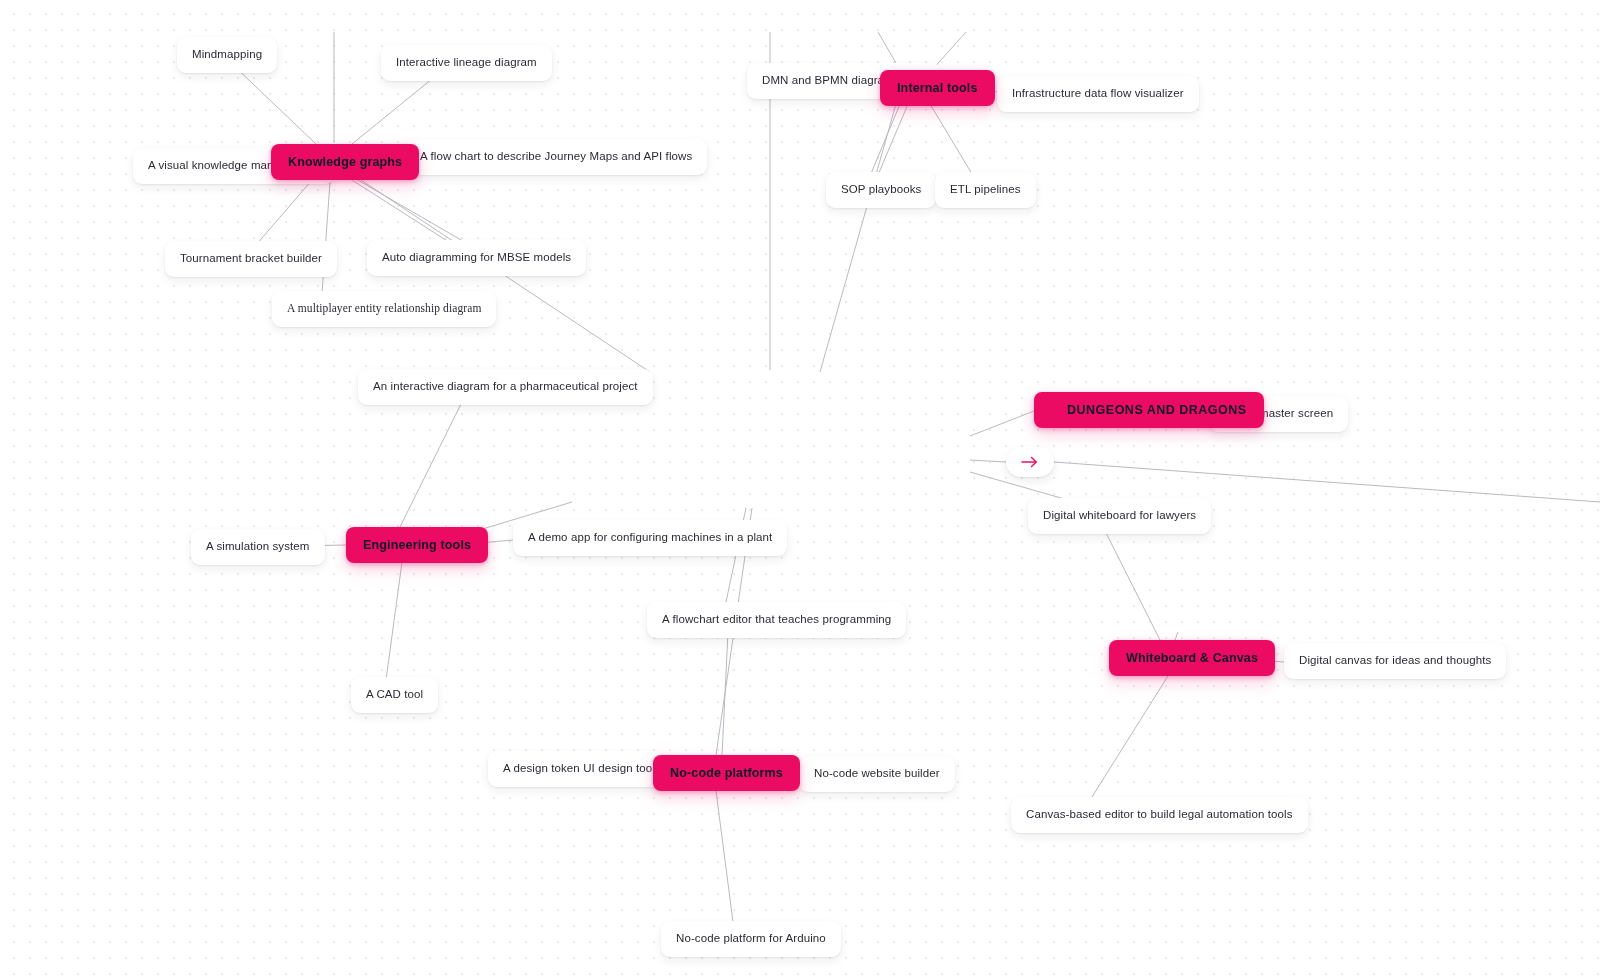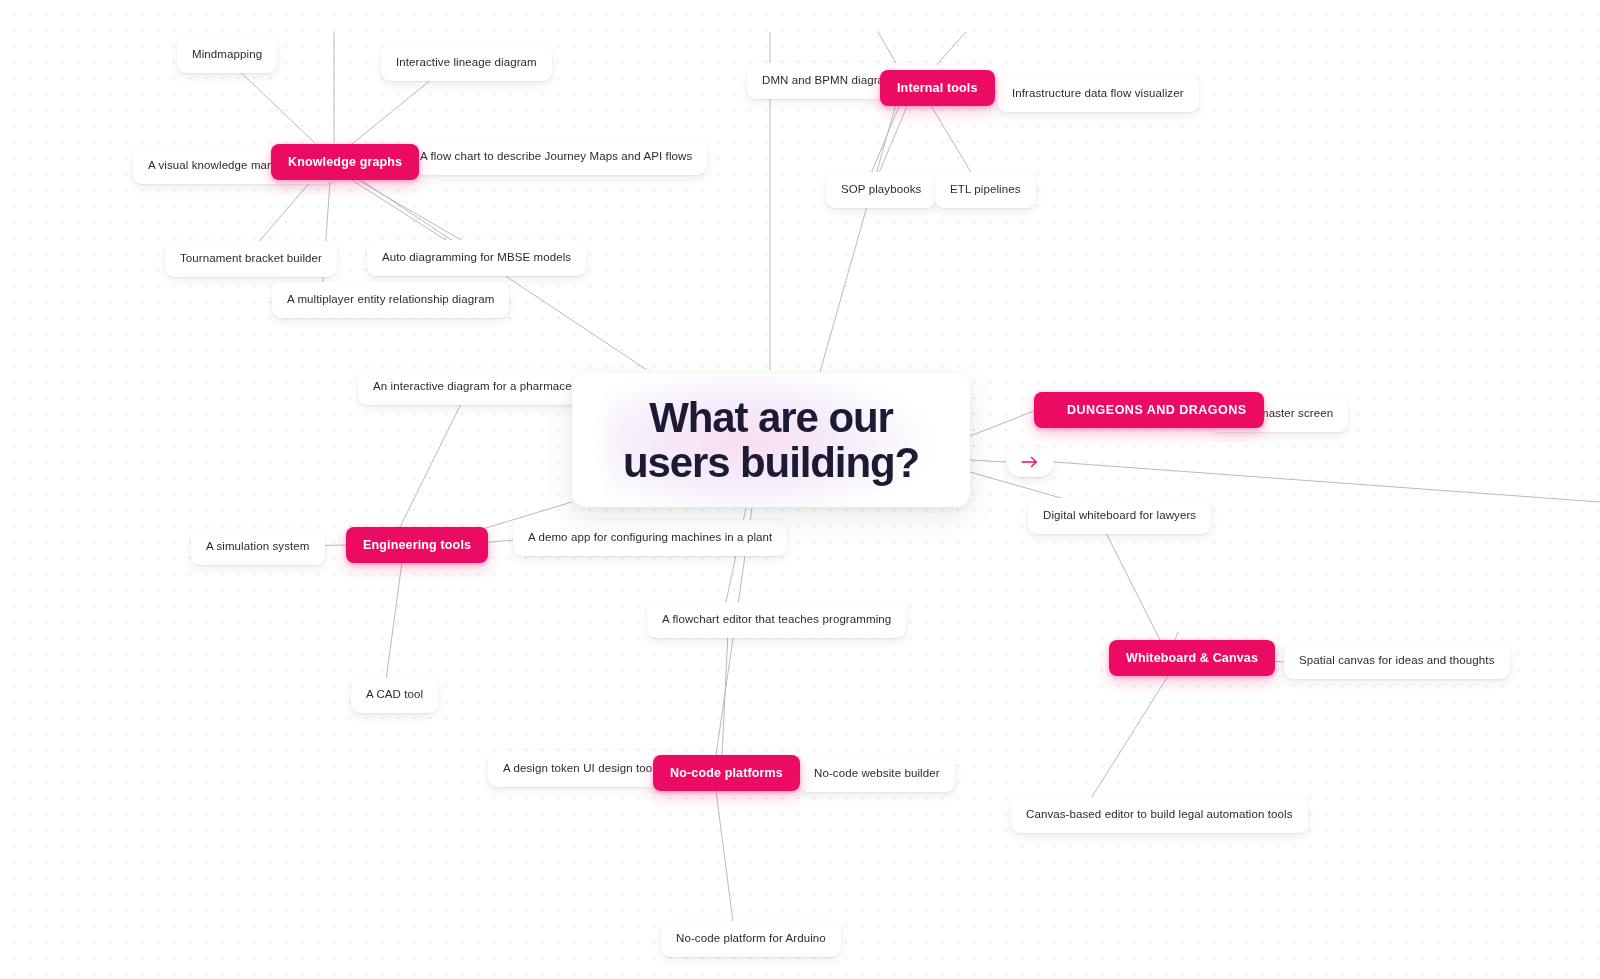--- a/index.html
+++ b/index.html
@@ -66,21 +66,21 @@
     z-index: 2;
   }
 
   
   .cat {
     background: #ec0b63;
     border-radius: 8px;
     padding: 11px 17px;
     font-size: 12.5px;
     font-weight: 700;
-    color: #ffffff;
+    color: #0f172a;
     letter-spacing: 0.15px;
     box-shadow: 0 2px 5px rgba(236,11,99,.28),
                 0 6px 16px rgba(236,11,99,.20);
     z-index: 4;
     text-align: center;
   }
   .cat.caps { letter-spacing: 0.5px; padding-left: 33px; }
 
   
   #center-card {
@@ -190,55 +190,48 @@
       <line x1="716" y1="759" x2="733" y2="890"></line>
     </svg>
 
   <div id="leaf-layer">
       <div class="node leaf" style="left: 177px; top: 5px;">Mindmapping</div>
       <div class="node leaf" style="left: 381px; top: 13px;">Interactive lineage diagram</div>
       <div class="node leaf" style="left: 133px; top: 116px;">A visual knowledge management</div>
       <div class="node leaf" style="left: 405px; top: 107px;">A flow chart to describe Journey Maps and API flows</div>
       <div class="node leaf" style="left: 165px; top: 209px;">Tournament bracket builder</div>
       <div class="node leaf" style="left: 367px; top: 208px;">Auto diagramming for MBSE models</div>
-      <div class="node leaf" style="left: 272px; top: 250px;">A multiplayer entity relationship diagram</div>
+      <div class="node leaf" style="left: 272px; top: 259px; font-family: Liberation Serif, serif;">A multiplayer entity relationship diagram</div>
       <div class="node leaf" style="left: 747px; top: 31px;">DMN and BPMN diagram editor</div>
       <div class="node leaf" style="left: 997px; top: 44px;">Infrastructure data flow visualizer</div>
       <div class="node leaf" style="left: 826px; top: 140px; text-align: center;">SOP playbooks</div>
       <div class="node leaf" style="left: 935px; top: 140px;">ETL pipelines</div>
       <div class="node leaf" style="left: 1209px; top: 364px;">Game master screen</div>
       <div class="node leaf" style="left: 358px; top: 337px;">An interactive diagram for a pharmaceutical project</div>
       <div class="node leaf" style="left: 191px; top: 497px;">A simulation system</div>
       <div class="node leaf" style="left: 513px; top: 488px;">A demo app for configuring machines in a plant</div>
       <div class="node leaf" style="left: 351px; top: 645px;">A CAD tool</div>
       <div class="node leaf" style="left: 1028px; top: 466px;">Digital whiteboard for lawyers</div>
-      <div class="node leaf" style="left: 1284px; top: 611px;">Spatial canvas for ideas and thoughts</div>
+      <div class="node leaf" style="left: 1284px; top: 611px;">Digital canvas for ideas and thoughts</div>
       <div class="node leaf" style="left: 1011px; top: 765px;">Canvas-based editor to build legal automation tools</div>
       <div class="node leaf" style="left: 647px; top: 570px;">A flowchart editor that teaches programming</div>
       <div class="node leaf" style="left: 488px; top: 719px;">A design token UI design tool</div>
       <div class="node leaf" style="left: 799px; top: 724px;">No-code website builder</div>
       <div class="node leaf" style="left: 661px; top: 889px; text-align: center;">No-code platform for Arduino</div>
     </div>
 
   <div id="cat-layer">
       <div class="node cat" style="left: 271px; top: 112px;">Knowledge graphs</div>
       <div class="node cat" style="left: 880px; top: 38px;">Internal tools</div>
       <div class="node cat caps" style="left: 1034px; top: 360px;">DUNGEONS AND DRAGONS</div>
       <div class="node cat" style="left: 346px; top: 495px;">Engineering tools</div>
       <div class="node cat" style="left: 1109px; top: 608px;">Whiteboard &amp; Canvas</div>
       <div class="node cat" style="left: 653px; top: 723px;">No-code platforms</div>
     </div>
 
-  <div id="center-card">
-    <div id="center-glow"></div>
-    <div id="center-title">
-      <span>What are our</span><br>
-      <span>users building?</span>
-    </div>
-  </div>
 
   <div id="expand-pill">
     <span>
       <svg width="18" height="14" viewBox="0 0 18 14" fill="none">
         <path d="M1 7 H15" stroke="#ec0b63" stroke-width="1.4" stroke-linecap="round"></path>
         <path d="M10.5 2.5 L15.2 7 L10.5 11.5" stroke="#ec0b63" stroke-width="1.4" stroke-linecap="round" stroke-linejoin="round" fill="none"></path>
       </svg>
     </span>
   </div>
 

